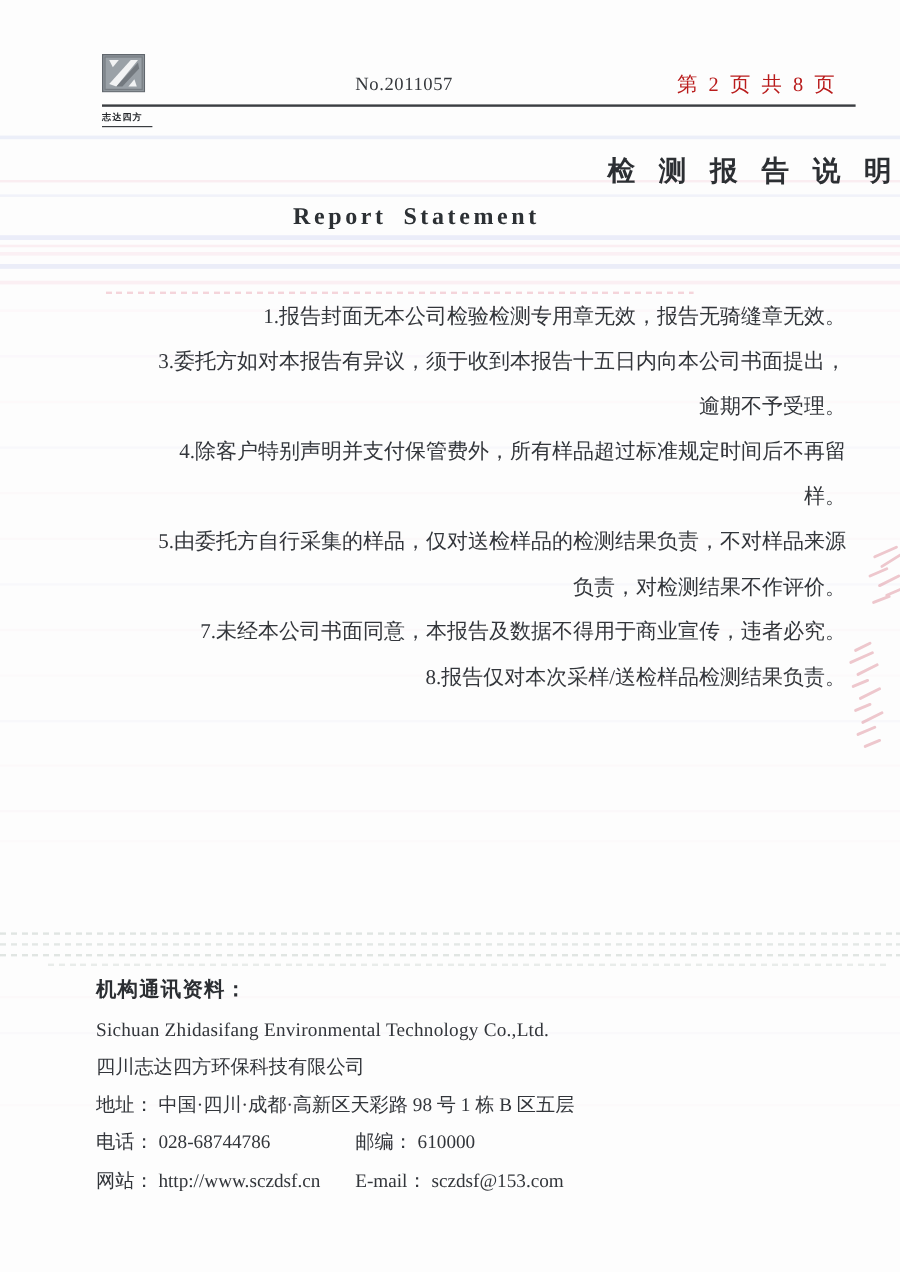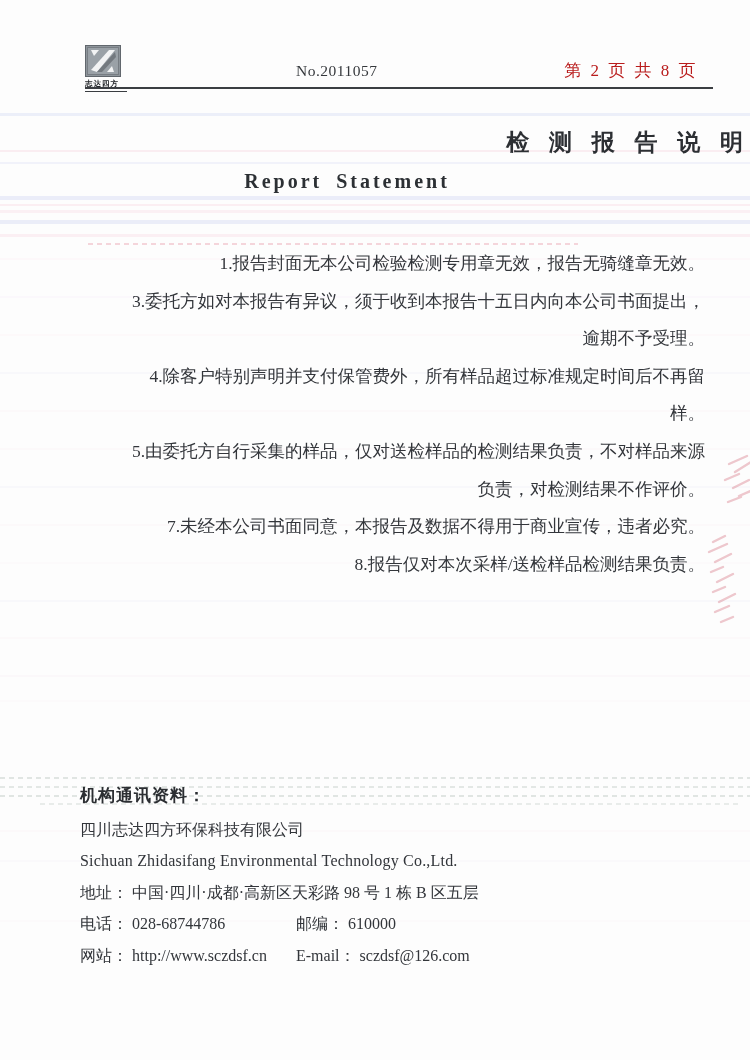--- a/index.html
+++ b/index.html
@@ -9,21 +9,21 @@
     font-family:"Liberation Serif","DejaVu Serif",serif;
     color:#33363a;
   }
   .artifacts{position:absolute;inset:0;pointer-events:none;}
   .band{position:absolute;left:0;width:750px;}
   
   .logo{position:absolute;left:85px;top:45px;width:44px;}
   .logo svg{display:block;}
   .logo-text{
     font-size:7.5px;font-weight:bold;color:#23262a;letter-spacing:1px;
-    margin-top:2px;border-bottom:1.5px solid #3a3d41;padding-bottom:2px;
+    margin-top:16px;border-bottom:1.5px solid #3a3d41;padding-bottom:2px;
     width:42px;white-space:nowrap;
   }
   .report-no{position:absolute;left:296px;top:62px;font-size:15.5px;color:#35383c;letter-spacing:0.5px;}
   .page-info{position:absolute;right:52px;top:59px;font-size:17px;color:#b91c1c;letter-spacing:2.5px;white-space:nowrap;}
   .header-rule{position:absolute;left:85px;top:87px;width:628px;height:2px;background:#3b3e42;}
   
   .title-cn{
     position:absolute;left:0;top:127px;width:750px;text-align:right;
     font-size:23px;font-weight:bold;letter-spacing:7px;color:#2c2f33;white-space:nowrap;
   }
@@ -31,21 +31,21 @@
     position:absolute;left:0;top:170px;width:694px;text-align:center;
     font-size:20px;font-weight:bold;letter-spacing:3px;word-spacing:6px;color:#2c3034;
   }
   
   .statements{
     position:absolute;left:75px;top:245px;width:630px;
     font-size:17.5px;line-height:37.6px;color:#33363b;
   }
   .stmt-line{white-space:nowrap;text-align:right;}
   
-  .contact{position:absolute;left:80px;top:784px;width:600px;font-size:16px;color:#32353a;}
+  .contact{position:absolute;left:80px;top:813px;width:600px;font-size:16px;color:#32353a;}
   .contact-heading{font-size:17px;font-weight:bold;letter-spacing:1px;color:#2b2e32;}
   .c-row{margin-top:12.5px;line-height:19px;white-space:nowrap;}
   .c-row.en{letter-spacing:0.2px;}
   .pair-w{display:inline-block;width:212px;}
   .c-label{margin-right:4px;}
   
   .seal{position:absolute;right:-9px;top:450px;filter:blur(0.6px);}
 </style>
 </head>
 <body>
@@ -109,32 +109,32 @@
     <div class="stmt-line">4.除客户特别声明并支付保管费外，所有样品超过标准规定时间后不再留</div>
     <div class="stmt-line">样。</div>
     <div class="stmt-line">5.由委托方自行采集的样品，仅对送检样品的检测结果负责，不对样品来源</div>
     <div class="stmt-line">负责，对检测结果不作评价。</div>
     <div class="stmt-line">7.未经本公司书面同意，本报告及数据不得用于商业宣传，违者必究。</div>
     <div class="stmt-line">8.报告仅对本次采样/送检样品检测结果负责。</div>
   </div>
 
   <div class="contact">
     <div class="contact-heading">机构通讯资料：</div>
+    <div class="c-row en">Sichuan Zhidasifang Environmental Technology Co.,Ltd.</div>
     <div class="c-row">四川志达四方环保科技有限公司</div>
-    <div class="c-row en">Sichuan Zhidasifang Environmental Technology Co.,Ltd.</div>
     <div class="c-row">
       <span class="c-label">地址：</span><span>中国·四川·成都·高新区天彩路 98 号 1 栋 B 区五层</span>
     </div>
     <div class="c-row">
       <span class="pair-w"><span class="c-label">电话：</span><span>028-68744786</span></span>
       <span><span class="c-label">邮编：</span><span>610000</span></span>
     </div>
     <div class="c-row">
       <span class="pair-w"><span class="c-label">网站：</span><span>http://www.sczdsf.cn</span></span>
-      <span><span class="c-label">E-mail：</span><span>sczdsf@126.com</span></span>
+      <span><span class="c-label">E-mail：</span><span>sczdsf@153.com</span></span>
     </div>
   </div>
 
   <svg class="seal" width="64" height="195" viewBox="0 0 64 195">
     <g stroke="#d4707f" stroke-width="2.4" stroke-linecap="round" fill="none" opacity="0.38">
       <path d="M34 14 L52 6"></path>
         <path d="M40 22 L56 12"></path>
         <path d="M30 30 L44 24"></path>
       <path d="M38 38 L54 30"></path>
         <path d="M44 46 L58 40"></path>

